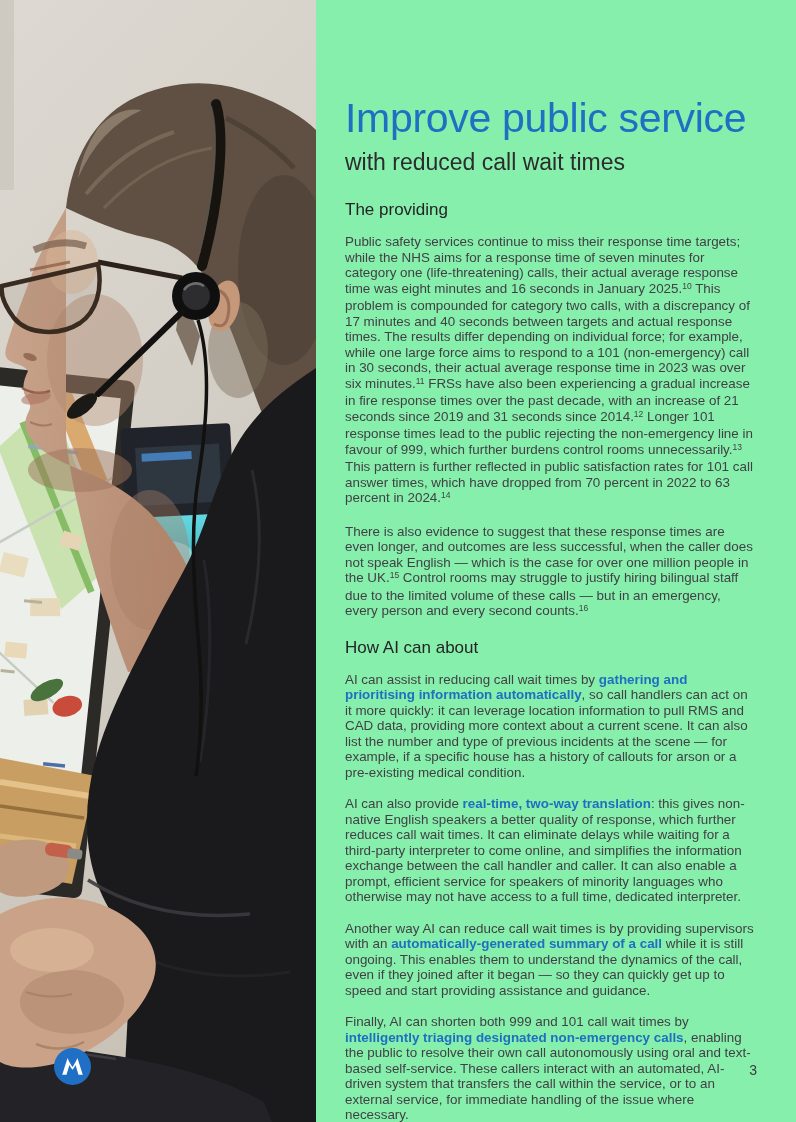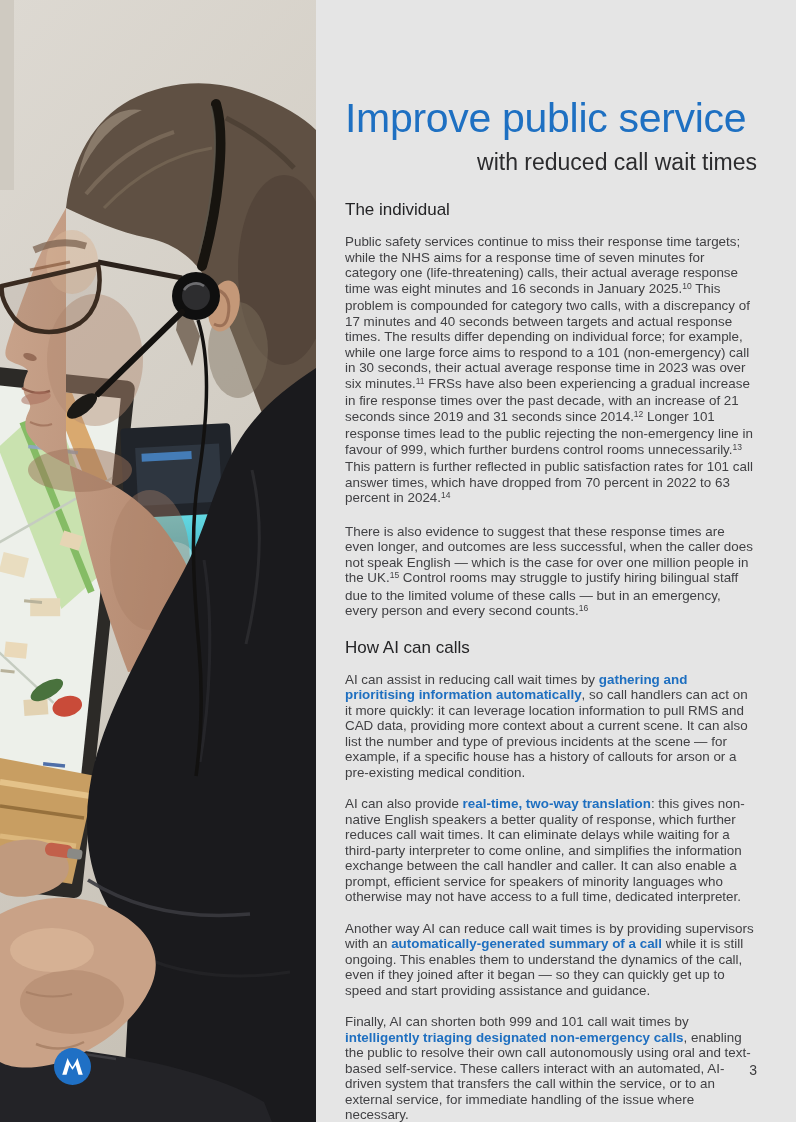--- a/index.html
+++ b/index.html
@@ -1,25 +1,25 @@
 <!DOCTYPE html>
 <html><head>
 <meta charset="utf-8">
 <style>
   html,body { margin:0; padding:0; background:#888; }
   .page {
-    position:relative; width:796px; height:1122px; background:#e5e5e5;
+    position:relative; width:796px; height:1122px; background:#86efac;
     overflow:hidden; font-family:"Liberation Sans", sans-serif; margin:0 auto;
   }
   .photo { position:absolute; left:0; top:0; width:316px; height:1122px; }
   .photo svg { display:block; }
   .logo { position:absolute; left:54px; top:1048px; width:37px; height:37px; }
   .content { position:absolute; left:345px; top:95px; width:412px; color:#414144; }
   h1.title { margin:0; font-size:41px; line-height:46px; font-weight:400; color:#1e70c2; letter-spacing:-0.3px; }
-  .subtitle { margin-top:8px; font-size:23px; line-height:26px; font-weight:400; color:#2c2c2e;text-align:right; }
+  .subtitle { margin-top:8px; font-size:23px; line-height:26px; font-weight:400; color:#2c2c2e; }
   .sec-heading { font-size:17px; line-height:21px; color:#242426; margin:16px 0 4px; font-weight:400; }
   #sections section:first-child .sec-heading { margin:24px 0 7px; }
   p.para { margin:14px 0 16px 0; font-size:13.4px; line-height:15.5px; color:#414144; }
   p.para .hl { font-weight:bold; color:#1e6fc0; }
   p.para sup { font-size:8.5px; position:relative; top:-4px; vertical-align:baseline; }
   .pageno { position:absolute; left:345px; top:1062px; width:412px; text-align:right;
             font-size:14px; color:#3c3c3e; }
 </style>
 </head>
 <body>
@@ -174,26 +174,26 @@
       <circle cx="18" cy="18" r="18" fill="#1f70c5"></circle>
       <path d="M8,26 L13.2,9.8 C13.2,9.8 15,14.5 18,18.6 C21,14.5 22.8,9.8 22.8,9.8 L28,26 L23.8,26 L21,16.5 C19.5,19.3 18,21.2 18,21.2 C18,21.2 16.5,19.3 15,16.5 L12.2,26 Z" fill="#ffffff"></path>
     </svg>
   </div>
 
   <div class="content">
     <h1 class="title">Improve public service</h1>
     <div class="subtitle">with reduced call wait times</div>
     <div id="sections">
         <section>
-          <div class="sec-heading">The individual</div>
+          <div class="sec-heading">The providing</div>
           <p class="para"><span>Public safety services continue to miss their response time targets; while the NHS aims for a response time of seven minutes for category one (life-threatening) calls, their actual average response time was eight minutes and 16 seconds in January 2025.</span><sup>10</sup><span> This problem is compounded for category two calls, with a discrepancy of 17 minutes and 40 seconds between targets and actual response times. The results differ depending on individual force; for example,  while one large force aims to respond to a 101 (non-emergency) call in 30 seconds, their actual average response time in 2023 was over six minutes.</span><sup>11</sup><span> FRSs have also been experiencing a gradual increase in fire response times over the past decade, with an increase of 21 seconds since 2019 and 31 seconds since 2014.</span><sup>12</sup><span> Longer 101 response times lead to the public rejecting the non-emergency line in favour of 999, which further burdens control rooms unnecessarily.</span><sup>13</sup><span> This pattern is further reflected in public satisfaction rates for 101 call answer times, which have dropped from 70 percent in 2022 to 63 percent in 2024.</span><sup>14</sup></p>
           <p class="para"><span>There is also evidence to suggest that these response times are even longer, and outcomes are less successful, when the caller does not speak English — which is the case for over one million people in the UK.</span><sup>15</sup><span> Control rooms may struggle to justify hiring bilingual staff due to the limited volume of these calls — but in an emergency, every person and every second counts.</span><sup>16</sup></p>
         </section>
         <section>
-          <div class="sec-heading">How AI can calls</div>
+          <div class="sec-heading">How AI can about</div>
           <p class="para"><span>AI can assist in reducing call wait times by </span><span class="hl">gathering and prioritising information automatically</span><span>, so call handlers can act on it more quickly: it can leverage location information to pull RMS and CAD data, providing more context about a current scene. It can also list the number and type of previous incidents at the scene — for example, if a specific house has a history of callouts for arson or a pre-existing medical condition.</span></p>
           <p class="para"><span>AI can also provide </span><span class="hl">real-time, two-way translation</span><span>: this gives non-native English speakers a better quality of response, which further reduces call wait times. It can eliminate delays while waiting for a third-party interpreter to come online, and simplifies the information exchange between the call handler and caller. It can also enable a prompt, efficient service for speakers of minority languages who otherwise may not have access to a full time, dedicated interpreter.</span></p>
           <p class="para"><span>Another way AI can reduce call wait times is by providing supervisors with an </span><span class="hl">automatically-generated summary of a call</span><span> while it is still ongoing. This enables them to understand the dynamics of the call, even if they joined after it began — so they can quickly get up to speed and start providing assistance and guidance.</span></p>
           <p class="para"><span>Finally, AI can shorten both 999 and 101 call wait times by </span><span class="hl">intelligently triaging designated non-emergency calls</span><span>, enabling the public to resolve their own call autonomously using oral and text-based self-service. These callers interact with an automated, AI-driven system that transfers the call within the service, or to an external service, for immediate handling of the issue where necessary.</span></p>
         </section>
       </div>
   </div>
 
   <div class="pageno">3</div>
 </div>

